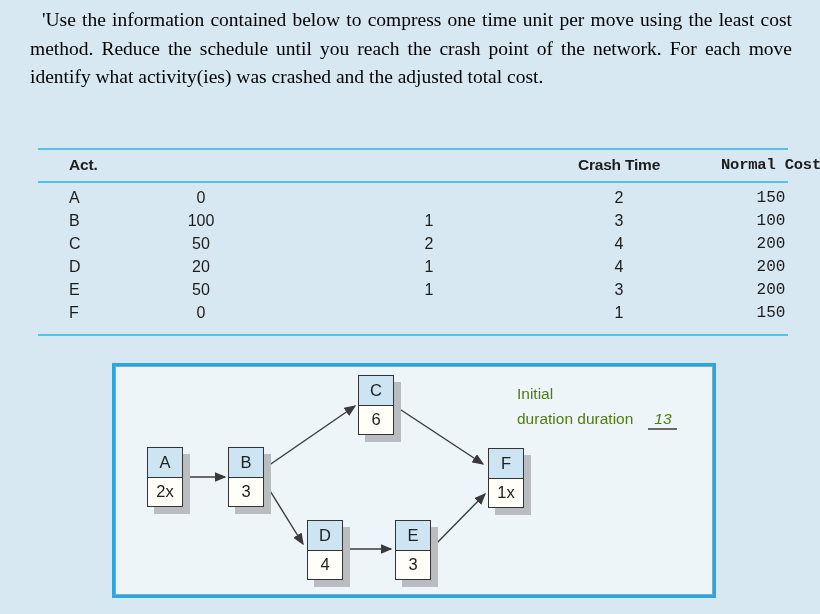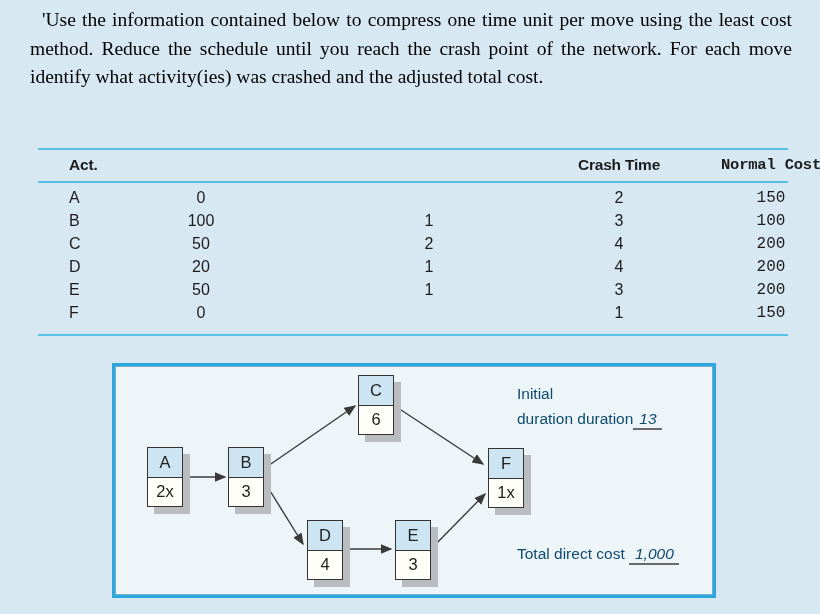--- a/index.html
+++ b/index.html
@@ -49,27 +49,28 @@
     border:1.5px solid #333;background:#fffef8;
     box-shadow:7px 7px 0 0 #b9bdc0;
     display:flex;flex-direction:column;
   }
   .node .cell{flex:1;display:flex;align-items:center;justify-content:center;
     font-size:16.5px;color:#222;}
   .node .label{background:#cde4f3;border-bottom:1.5px solid #333;}
   .n-A{left:32px;top:81px;} .n-B{left:113px;top:81px;} .n-C{left:243px;top:9px;}
   .n-D{left:192px;top:154px;} .n-E{left:280px;top:154px;} .n-F{left:373px;top:82px;}
   
-  .anno{position:absolute;font-size:15.5px;color:#0c4a6e;line-height:25px;white-space:nowrap;}
+  .anno{position:absolute;font-size:15.5px;color:#4d7c0f;line-height:25px;white-space:nowrap;}
   .anno-duration{left:402px;top:15px;}
   .anno-cost{left:402px;top:175px;}
   .uval{
     font-style:italic;
     border-bottom:2px solid #6a6a6a;
     padding:0 5px 1px 6px;
+    margin-left:15px;
   }
 </style>
 </head>
 <body>
 
 <div class="intro">
   <p class="first">
     <span>'Use the information contained below to compress one time unit per move using the least cost method. Reduce the schedule until you reach the crash point of the network. For each move identify what activity(ies) was crashed and the adjusted total cost.</span>
   </p>
 </div>
@@ -166,17 +167,14 @@
   <div class="node n-F">
     <div class="cell label">F</div>
     <div class="cell">1x</div>
   </div>
 
   <div class="anno anno-duration">
     <span>Initial</span><br>
     <span>duration duration</span><span class="uval">13</span>
   </div>
 
-  <div class="anno anno-cost">
-    <span>Total direct cost</span>&nbsp;<span class="uval">1,000</span>
-  </div>
 
 </div>
 
 </body></html>

